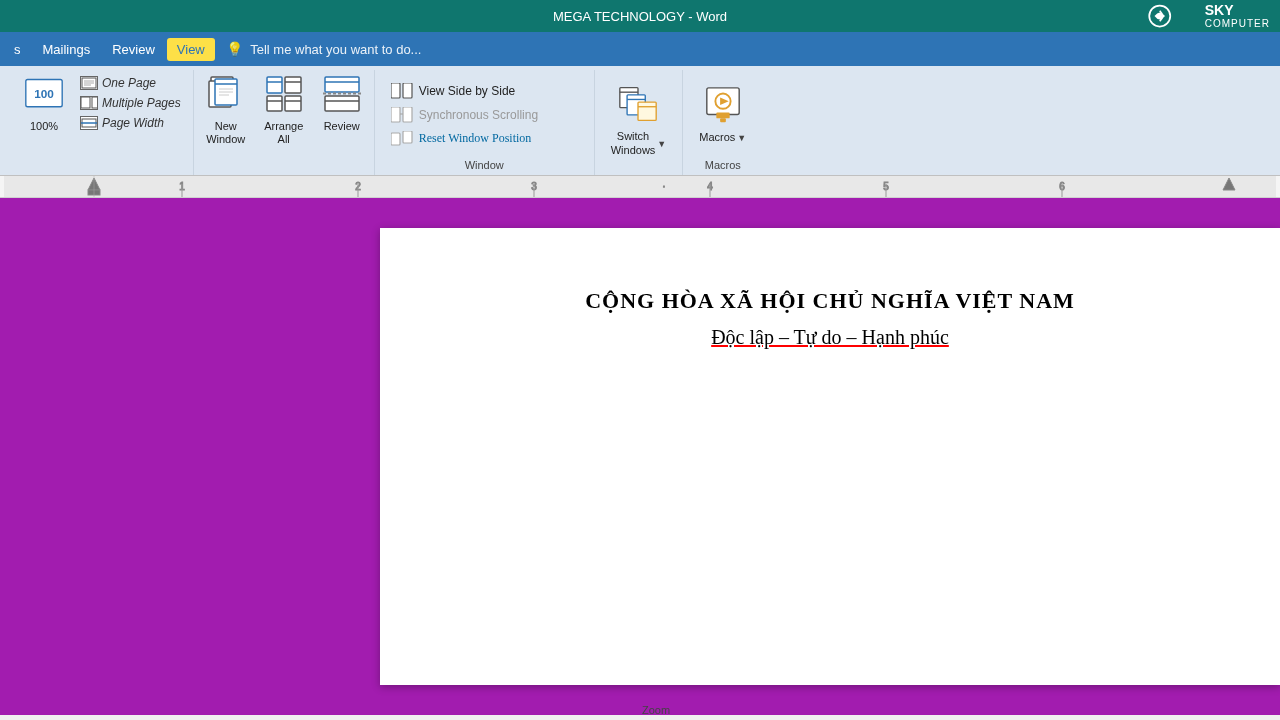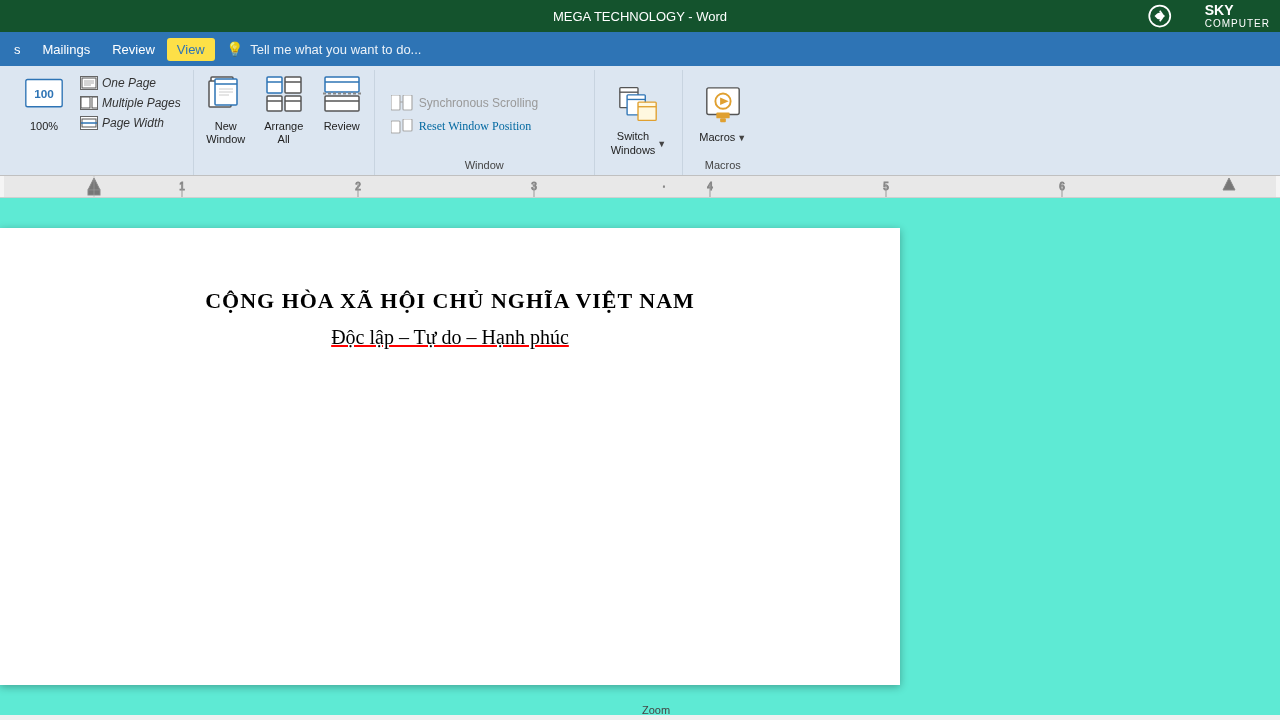--- a/index.html
+++ b/index.html
@@ -1,20 +1,20 @@
 <!DOCTYPE html>
 <html><head>
   <meta charset="utf-8">
   <style>
     * { margin: 0; padding: 0; box-sizing: border-box; }
     body { font-family: 'Segoe UI', Arial, sans-serif; background: #f0f0f0; width: 1280px; height: 720px; overflow: hidden; }
 
     
     .title-bar {
-      background: #14532d;
+      background: #0f766e;
       height: 32px;
       display: flex;
       align-items: center;
       justify-content: center;
       color: white;
       font-size: 13px;
       font-weight: 400;
       position: relative;
     }
     .title-bar-logo {
@@ -173,24 +173,24 @@
       border-bottom: 1px solid #d0d0d0;
       display: flex;
       align-items: center;
       padding: 0 4px;
       position: relative;
       overflow: hidden;
     }
 
     
     .doc-area {
-      background: #5eead4;
+      background: #a21caf;
       flex: 1;
       display: flex;
-      justify-content: flex-start;
+      justify-content: flex-end;
       padding: 30px 0;
       overflow: hidden;
       height: calc(720px - 32px - 34px - 115px - 22px);
     }
     .doc-page {
       background: white;
       width: 900px;
       min-height: 400px;
       box-shadow: 0 2px 8px rgba(0,0,0,0.3);
       padding: 60px 80px 40px 80px;
@@ -334,20 +334,29 @@
             <line x1="0" y1="18.5" x2="38" y2="18.5" stroke="#888" stroke-width="2" stroke-dasharray="3,2"></line>
           </svg>
         </div>
         <div class="big-btn-label">Review</div>
       </div>
     </div>
   </div>
 
   <div style="display:flex; flex-direction:column; border-right:1px solid #c8d4e0; padding:0 10px 4px 10px; min-width:220px;">
     <div style="display:flex; flex-direction:column; gap:2px; flex:1; justify-content:center;">
+      <div class="window-btn">
+        <div class="window-btn-icon">
+          <svg width="22" height="16" viewBox="0 0 22 16">
+            <rect x="0" y="0" width="9" height="15" rx="1" fill="white" stroke="#555" stroke-width="1.2"></rect>
+            <rect x="12" y="0" width="9" height="15" rx="1" fill="white" stroke="#555" stroke-width="1.2"></rect>
+          </svg>
+        </div>
+        <span>View Side by Side</span>
+      </div>
       <div class="window-btn" style="color:#999;">
         <div class="window-btn-icon">
           <svg width="22" height="16" viewBox="0 0 22 16">
             <rect x="0" y="0" width="9" height="15" rx="1" fill="white" stroke="#aaa" stroke-width="1.2"></rect>
             <rect x="12" y="0" width="9" height="15" rx="1" fill="white" stroke="#aaa" stroke-width="1.2"></rect>
             <line x1="9" y1="7" x2="12" y2="7" stroke="#aaa" stroke-width="1.2"></line>
           </svg>
         </div>
         <span style="color:#999;">Synchronous Scrolling</span>
       </div>

